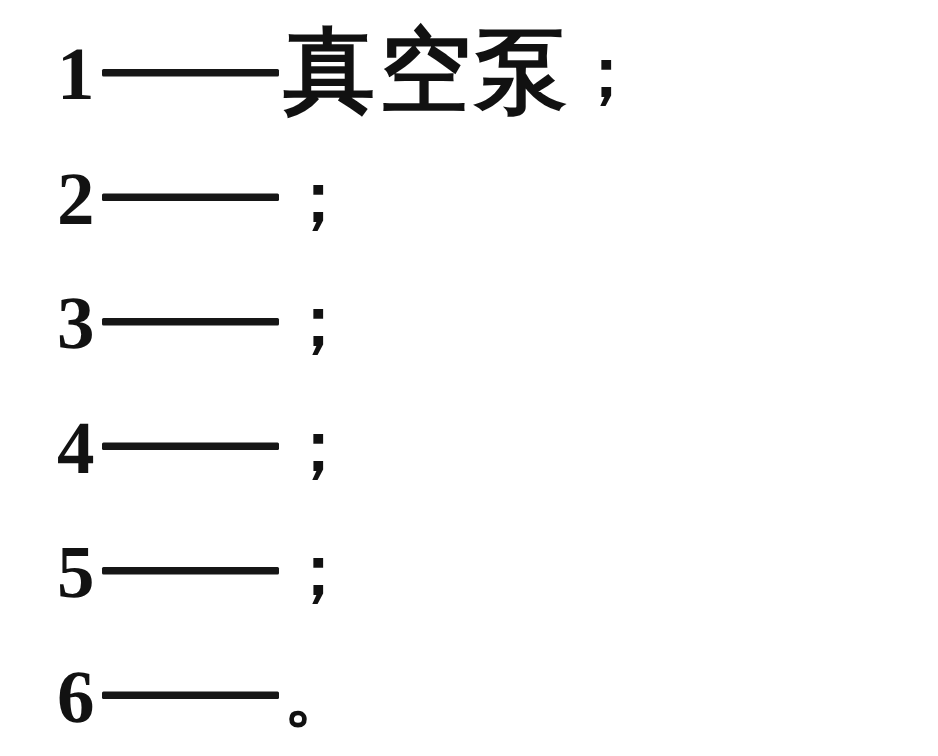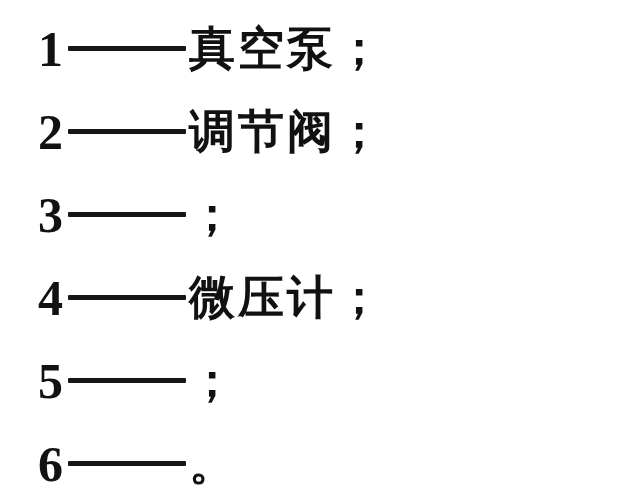--- a/index.html
+++ b/index.html
@@ -37,21 +37,21 @@
   .legend-dash {
     display: inline-block;
     width: 118px;
     height: 5px;
     background: #161616;
     border-radius: 1px;
     margin: 0 3px 0 0;
     flex: 0 0 auto;
   }
   .legend-label {
-    font-size: 46px;
+    font-size: 61px;
     font-weight: 700;
     color: #111111;
     letter-spacing: 3px;
     line-height: 1;
     flex: 0 0 auto;
   }
   .legend-punct {
     font-size: 46px;
     font-weight: 700;
     color: #111111;
@@ -67,34 +67,32 @@
   <div class="legend-row">
     <span class="legend-num">1</span>
     <span class="legend-dash"></span>
     <span class="legend-label">真空泵</span>
     <span class="legend-punct">；</span>
   </div>
 
   <div class="legend-row">
     <span class="legend-num">2</span>
     <span class="legend-dash"></span>
-    <span class="legend-label">调节阀</span>
     <span class="legend-punct">；</span>
   </div>
 
   <div class="legend-row">
     <span class="legend-num">3</span>
     <span class="legend-dash"></span>
     <span class="legend-punct">；</span>
   </div>
 
   <div class="legend-row">
     <span class="legend-num">4</span>
     <span class="legend-dash"></span>
-    <span class="legend-label">微压计</span>
     <span class="legend-punct">；</span>
   </div>
 
   <div class="legend-row">
     <span class="legend-num">5</span>
     <span class="legend-dash"></span>
     <span class="legend-punct">；</span>
   </div>
 
   <div class="legend-row">

